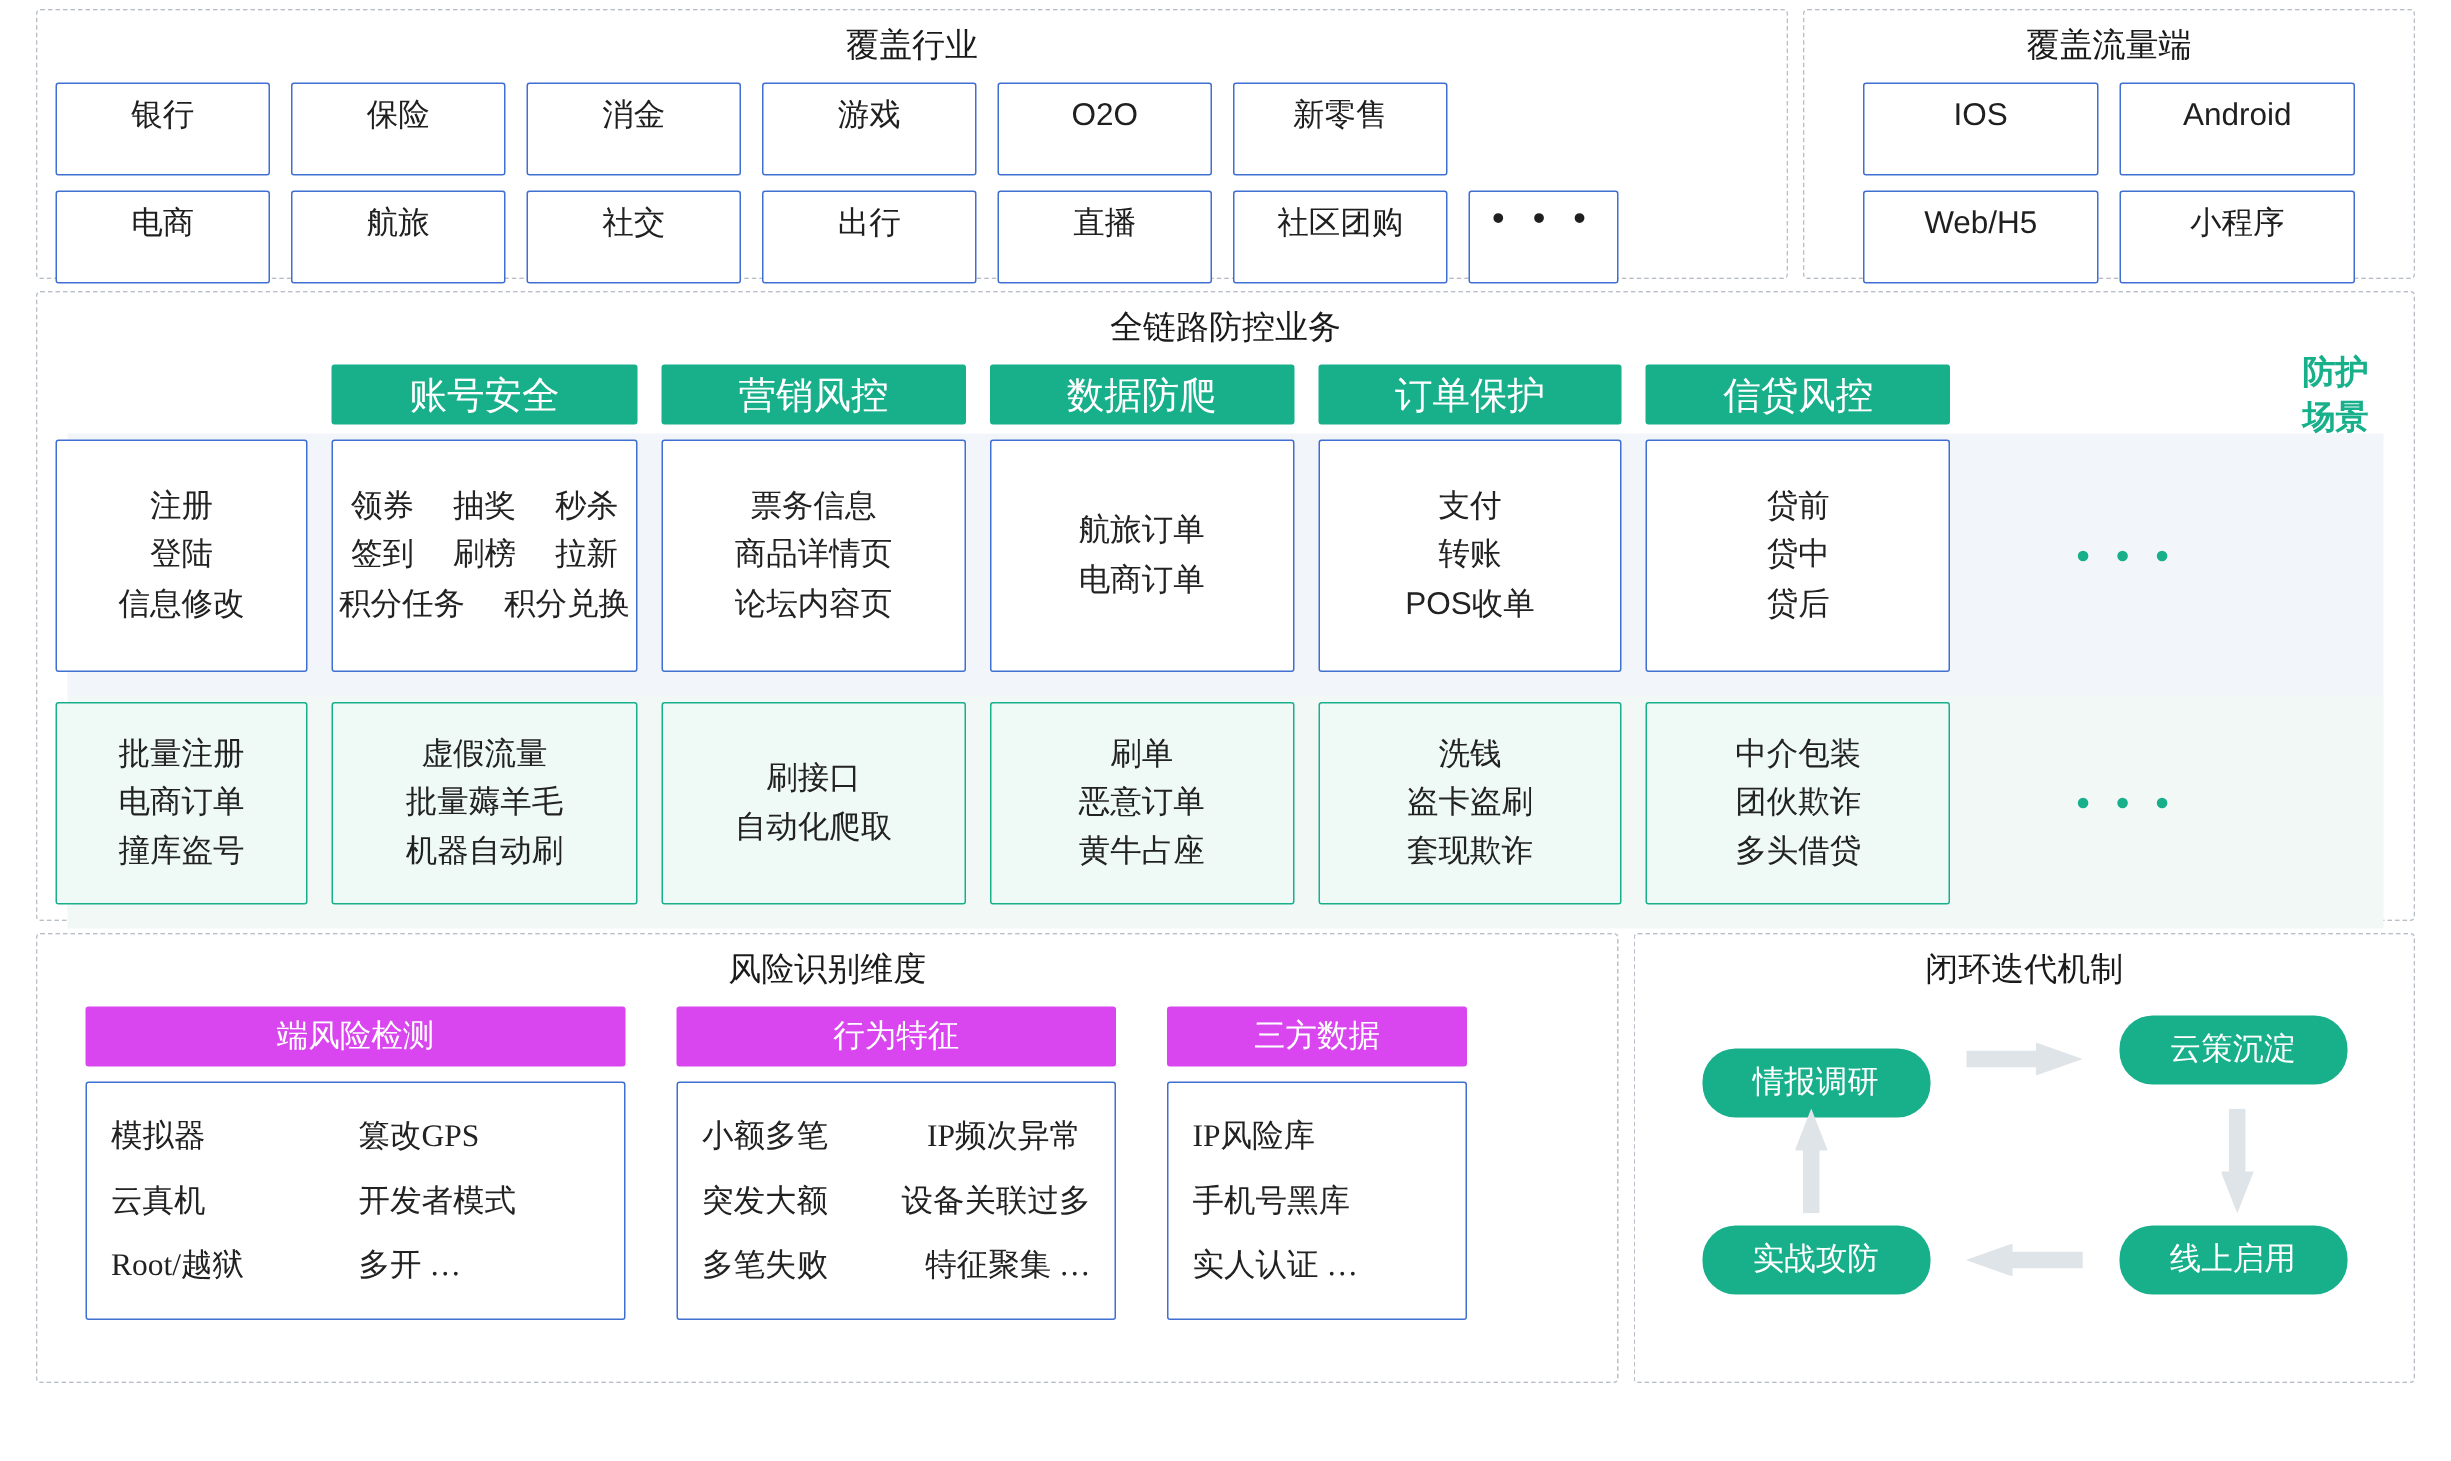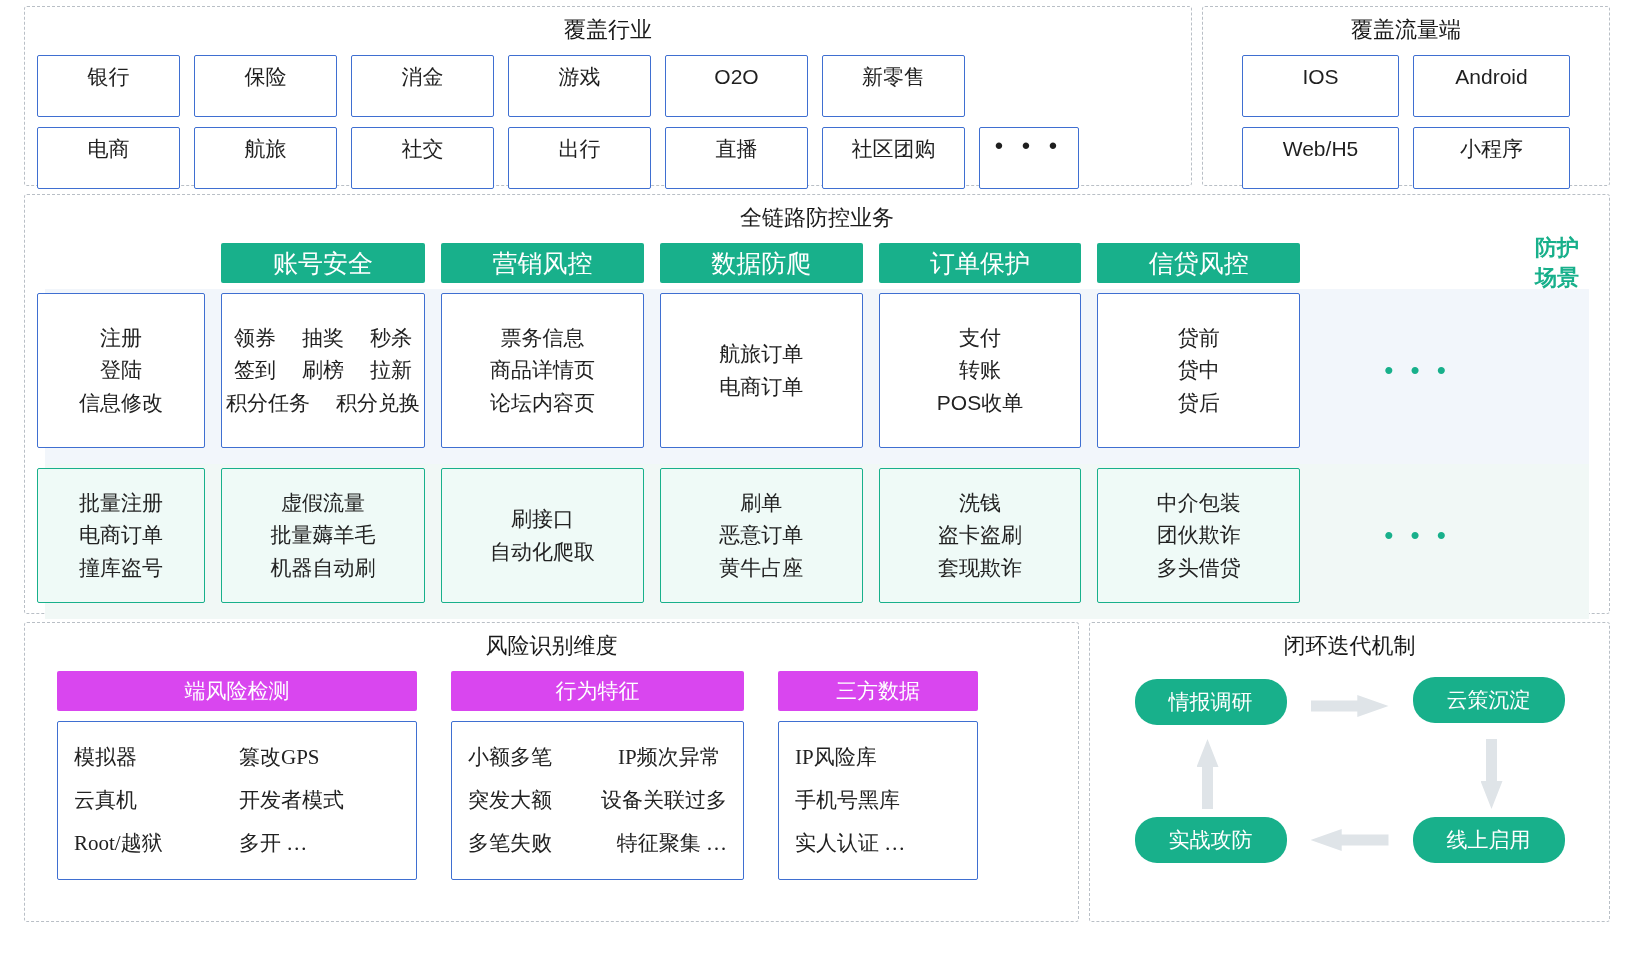--- a/index.html
+++ b/index.html
@@ -230,21 +230,21 @@
     position: absolute;
     background: #18b08b;
     color: #fff;
     font-size: 21px;
     border-radius: 22px;
     height: 46px;
     line-height: 46px;
     text-align: center;
     width: 152px;
   }
-  .pill.tl { left: 0; top: 6px; }
+  .pill.tl { left: 0; top: 26px; }
   .pill.tr { right: 0; top: 4px; }
   .pill.bl { left: 0; bottom: 10px; }
   .pill.br { right: 0; bottom: 10px; }
   .arrow {
     position: absolute;
     width: 0; height: 0;
   }
   .arr-right {
     left: 176px; top: 22px;
     width: 78px; height: 22px;

